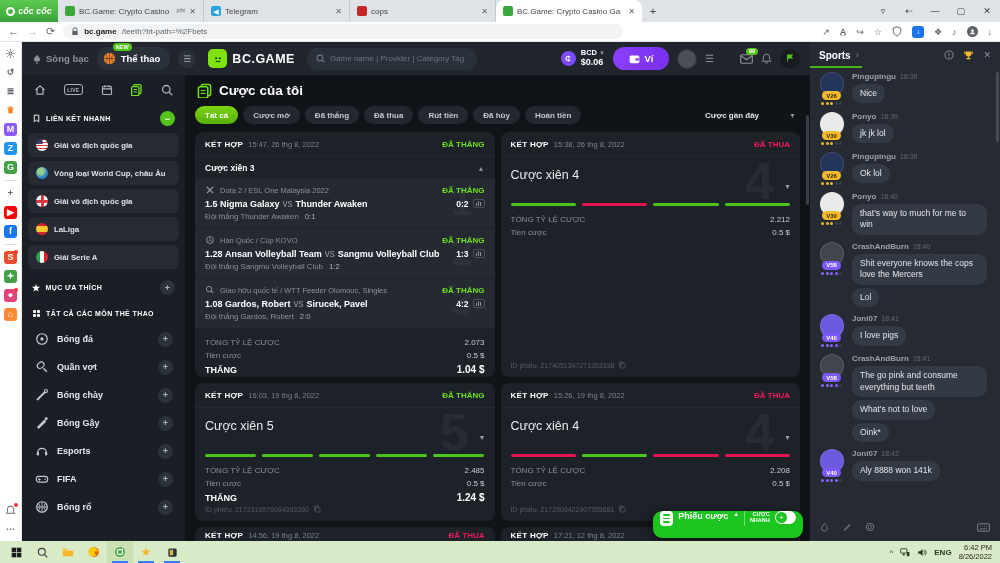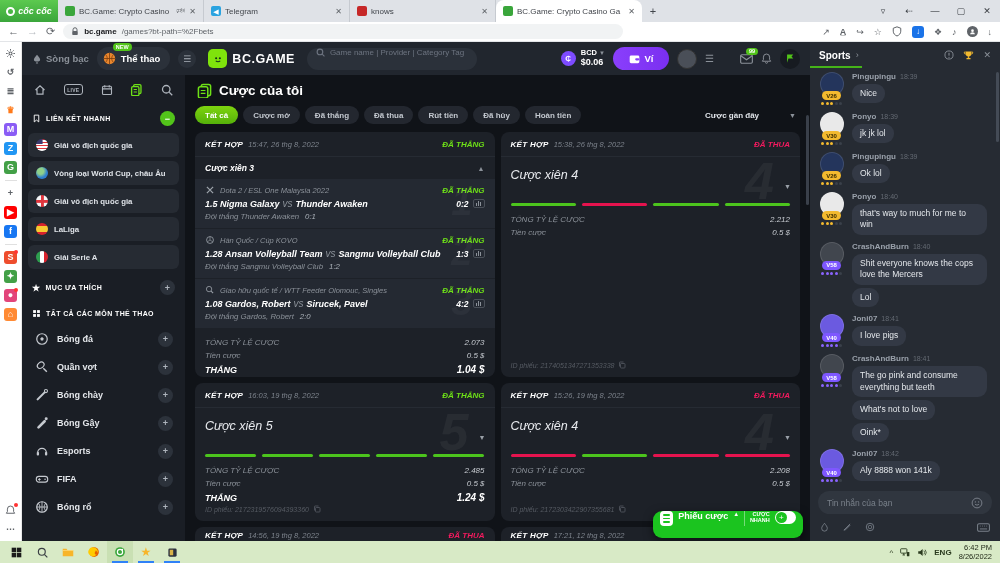--- a/index.html
+++ b/index.html
@@ -41,21 +41,21 @@
 
 
 .topnav{height:33px;background:#21262e;display:flex;align-items:center;gap:8px;padding:0 10px;flex:none;}
 .nav-dim{color:#8b9199;font-size:9.5px;font-weight:bold;display:flex;align-items:center;gap:4px;}
 .pill-toggle{position:relative;height:23px;background:#2b313a;border-radius:12px;display:flex;align-items:center;gap:5px;padding:0 10px 0 6px;color:#fff;font-size:9.5px;font-weight:bold;}
 .new-badge{position:absolute;top:-4px;left:16px;background:#52c41a;color:#fff;font-size:5.5px;font-weight:bold;padding:1px 3px;border-radius:4px;}
 .burger{width:18px;height:18px;border-radius:50%;background:#2b313a;color:#aab0b8;display:flex;align-items:center;justify-content:center;font-size:9px;}
 .logo{display:flex;align-items:center;gap:5px;margin:0 4px;}
 .logo-mark{width:19px;height:19px;border-radius:5px;background:#7fe30c;display:flex;align-items:center;justify-content:center;}
 .logo-text{color:#fff;font-weight:bold;font-size:12.5px;letter-spacing:.5px;}
-.searchbox{width:170px;height:22px;background:#2b313a;border-radius:12px;display:flex;gap:5px;padding:0 9px;color:#6d7480;font-size:8px;}
+.searchbox{width:170px;height:22px;background:#2b313a;border-radius:12px;display:flex;align-items:center;gap:5px;padding:0 9px;color:#6d7480;font-size:8px;}
 .cur{margin-left:auto;display:flex;align-items:center;gap:5px;}
 .coin{width:15px;height:15px;border-radius:50%;background:#7d4bff;color:#fff;font-size:8px;font-weight:bold;display:flex;align-items:center;justify-content:center;}
 .cur-col{display:flex;flex-direction:column;line-height:1.1;}
 .cur-code{color:#fff;font-size:7.5px;font-weight:bold;}
 .cur-bal{color:#fff;font-size:9px;font-weight:bold;}
 .wallet-btn{height:23px;min-width:56px;background:linear-gradient(90deg,#8a3ffc,#7a2ff0);border-radius:12px;color:#fff;font-size:9.5px;font-weight:bold;display:flex;align-items:center;justify-content:center;gap:5px;padding:0 10px;}
 .avatar{width:20px;height:20px;border-radius:50%;background:#4a4f58;border:1px solid #333;}
 .icon-dim{color:#8b9199;font-size:10px;position:relative;line-height:1;}
 .mail-badge{position:absolute;top:-6px;left:6px;background:#52c41a;color:#fff;font-size:5.5px;font-weight:bold;padding:1px 3px;border-radius:5px;}
 .chat-toggle{width:20px;height:20px;border-radius:50%;background:#171b21;display:flex;align-items:center;justify-content:center;}
@@ -82,21 +82,21 @@
 
 
 .main{flex:1;background:#101318;padding:6px 10px 0;position:relative;overflow:hidden;min-width:0;}
 .main-title{display:flex;align-items:center;gap:7px;color:#fff;font-size:13.5px;font-weight:bold;padding:2px 2px 8px;}
 .filters{display:flex;align-items:center;gap:5px;padding-bottom:8px;}
 .fpill{height:18px;border-radius:9px;background:#23272f;color:#c3c8cf;font-size:8px;font-weight:bold;display:flex;align-items:center;padding:0 10px;flex:none;}
 .fpill.active{background:linear-gradient(180deg,#7ed30f,#55b10a);color:#fff;}
 .sortbox{margin-left:auto;display:flex;align-items:center;gap:30px;color:#dfe3e8;font-size:8px;font-weight:bold;padding-right:4px;}
 .sortbox .caret{color:#8b9199;font-size:7px;}
 .grid{display:grid;grid-template-columns:1fr 1fr;gap:6px;}
-.card{background:#1d2128;border-radius:8px;display:flex;flex-direction:column;overflow:hidden;position:relative;font-style:italic;}
+.card{background:#1d2128;border-radius:8px;display:flex;flex-direction:column;overflow:hidden;position:relative;}
 .card.h1{height:245px;}
 .card.h2{height:138px;}
 .card-head{display:flex;align-items:center;padding:8px 10px 7px;border-bottom:1px solid #262b33;flex:none;}
 .ch-type{color:#fff;font-size:8px;font-weight:bold;letter-spacing:.3px;}
 .ch-time{color:#7d838c;font-size:7.5px;margin-left:5px;}
 .ch-status{margin-left:auto;font-size:8px;font-weight:bold;}
 .st-won{color:#6ee117;}
 .st-lost{color:#f21a5e;}
 .fold-sm{display:flex;align-items:center;justify-content:space-between;padding:6px 10px;color:#fff;font-size:8.5px;font-weight:bold;flex:none;}
 .fold-sm .caret{color:#8b9199;font-size:7px;}
@@ -194,21 +194,21 @@
           <span class="tab-audio">🕬</span>
           <span class="tab-x">✕</span>
         </div>
         <div class="tab">
           <span class="favicon" style="background: rgb(42, 163, 224);">◀</span>
           <span class="tab-title">Telegram</span>
           <span class="tab-x">✕</span>
         </div>
         <div class="tab">
           <span class="favicon" style="background: rgb(198, 40, 40);"></span>
-          <span class="tab-title">knows</span>
+          <span class="tab-title">cops</span>
           <span class="tab-x">✕</span>
         </div>
         <div class="tab active">
           <span class="favicon" style="background: rgb(58, 166, 59);"></span>
           <span class="tab-title">BC.Game: Crypto Casino Ga</span>
           <span class="tab-x">✕</span>
         </div>
         <span class="newtab">+</span>
       </div>
     <div class="win-controls">
@@ -223,21 +223,21 @@
   <div class="addrbar">
     <span class="nav-ico">←</span>
     <span class="nav-ico dis">→</span>
     <span class="nav-ico">⟳</span>
     <div class="urlbox">
       <svg width="8" height="9" viewBox="0 0 16 18">
           <path d="M4 8V5.5a4 4 0 0 1 8 0V8" fill="none" stroke="#5f6368" stroke-width="2"></path>
           <rect x="2.5" y="8" width="11" height="8" rx="1.5" fill="#5f6368"></rect>
         </svg>
       <span style="font-weight:bold;">bc.game</span>
-        <span class="url-path">/games?bt-path=%2Fbets</span>
+        <span class="url-path">/teeth?bt-path=%2Fbets</span>
     </div>
     <div class="addr-icons">
       <span>↗</span>
       <span style="font-weight:bold;">A̲</span>
       <span>↪</span>
       <span>☆</span>
       <svg width="10" height="11" viewBox="0 0 16 17">
           <path d="M8 1l6 2.3V8c0 3.6-2.4 6.3-6 7.7C4.4 14.3 2 11.6 2 8V3.3z" fill="none" stroke="#5f6368" stroke-width="1.6"></path>
         </svg>
       <span class="dl-badge">↓</span>
@@ -942,33 +942,20 @@
                   <i style="background: rgb(138, 99, 255);"></i>
                   <i style="background: rgb(58, 64, 74);"></i>
                 </span>
               </div>
               <div class="msg-right bubble-wrap">
                 <div class="mname">Joni07<span class="mtime">18:42</span></div>
                 <span class="bubble">Aly 8888 won 141k</span>
               </div>
             </div>
           </div>
-        <div class="chat-input-row">
-          <div class="chat-input">
-            <span>Tin nhắn của bạn</span>
-            <span class="smile">
-                <svg width="12" height="12" viewBox="0 0 16 16">
-                  <circle cx="8" cy="8" r="6.5" fill="none" stroke="#79808a" stroke-width="1.3"></circle>
-                  <circle cx="5.8" cy="6.5" r="0.9" fill="#79808a"></circle>
-                  <circle cx="10.2" cy="6.5" r="0.9" fill="#79808a"></circle>
-                  <path d="M5.3 9.5c1.6 1.6 3.8 1.6 5.4 0" stroke="#79808a" stroke-width="1.2" fill="none"></path>
-                </svg>
-              </span>
-          </div>
-        </div>
         <div class="chat-foot">
           <span>
               <svg width="9" height="11" viewBox="0 0 16 18">
                 <path d="M8 1.5C10.5 5 13 7.5 13 10.5a5 5 0 0 1-10 0C3 7.5 5.5 5 8 1.5z" fill="none" stroke="#79808a" stroke-width="1.5"></path>
               </svg>
             </span>
           <span>
               <svg width="10" height="10" viewBox="0 0 16 16">
                 <path d="M3 13L13 3M3 13l2.5-.5L13 5" fill="none" stroke="#79808a" stroke-width="1.4"></path>
               </svg>

